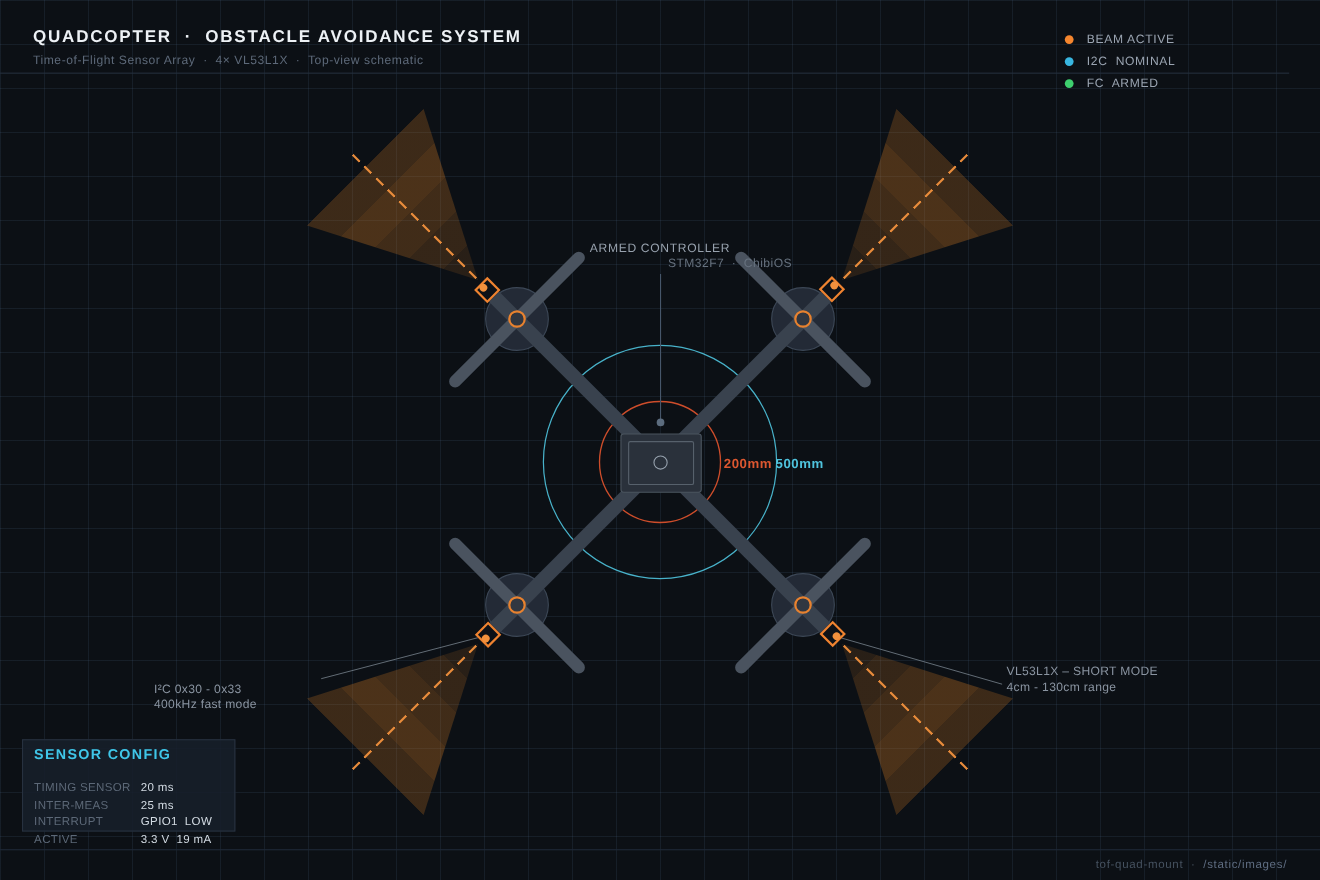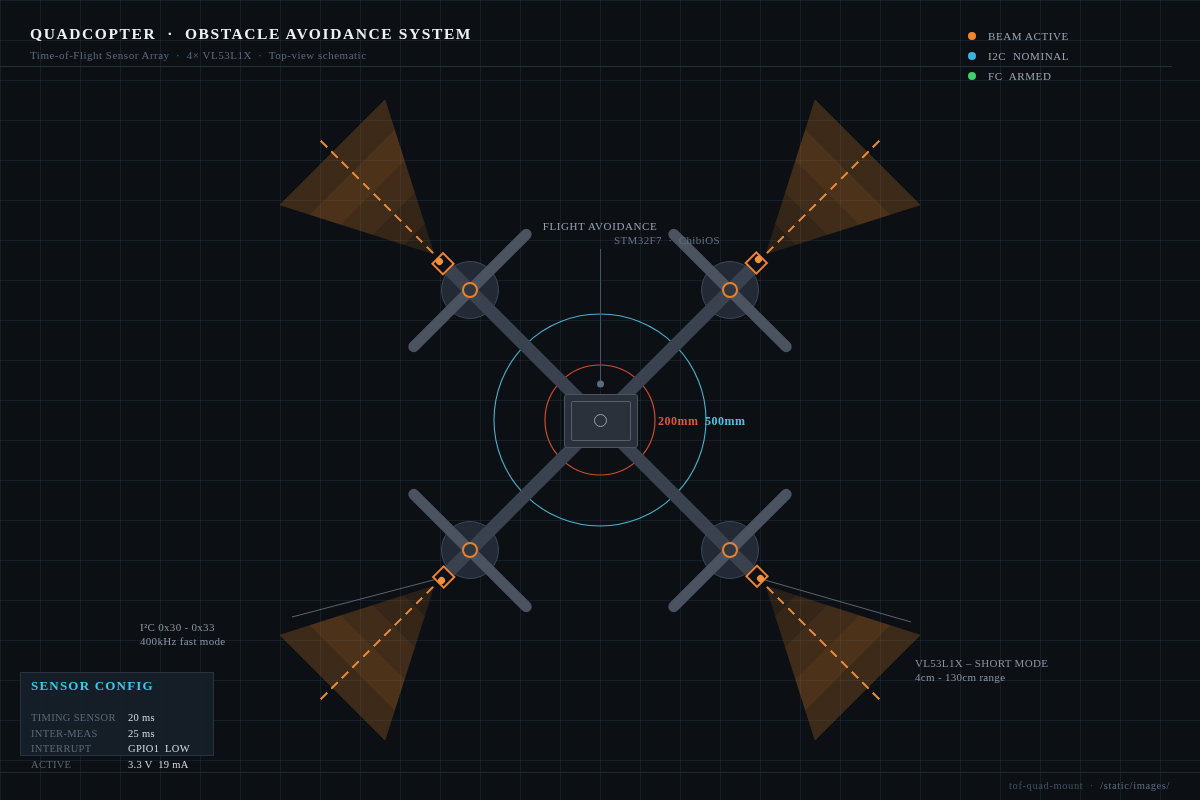--- a/index.html
+++ b/index.html
@@ -3,21 +3,21 @@
 <meta charset="utf-8">
 <style>
   html,body{margin:0;padding:0;background:#0c1015;}
   #stage{
     position:relative;width:1200px;height:800px;overflow:hidden;
     background-color:#0c1015;
     background-image:
       linear-gradient(to right, rgba(96,130,170,0.13) 1px, transparent 1px),
       linear-gradient(to bottom, rgba(96,130,170,0.13) 1px, transparent 1px);
     background-size:40px 40px;
-    font-family:Liberation Serif, serif;
+    font-family:Liberation Sans, sans-serif;
     color:#c6cfd8;
   }
   .abs{position:absolute;}
   .pre{white-space:pre;}
 
   
   .title{left:30px;top:25px;font-size:15.5px;font-weight:bold;letter-spacing:1.6px;color:#edf1f5;}
   .subtitle{left:30px;top:49px;font-size:11px;letter-spacing:0.5px;color:#5d6979;}
   .hdr-divider{left:0;top:66px;width:1172px;height:1px;background:#242f3d;}
 
@@ -60,21 +60,21 @@
   .body-circle{left:594px;top:414px;width:11px;height:11px;border:1.5px solid #96a1ad;border-radius:50%;}
 
   .fc-line1{left:480px;top:220px;width:240px;text-align:center;font-size:11px;letter-spacing:0.6px;color:#97a1ad;}
   .fc-line2{left:480px;top:234px;width:240px;text-align:right;font-size:11px;letter-spacing:0.4px;color:#67727f;}
   .mm-inner{left:658px;top:414px;font-size:12px;font-weight:600;letter-spacing:0.5px;color:#dd5730;}
   .mm-outer{left:705px;top:414px;font-size:12px;font-weight:600;letter-spacing:0.5px;color:#4fc3dd;}
 
   
   .callout{font-size:11px;letter-spacing:0.3px;color:#8a94a1;line-height:14px;}
   .callout-left{left:140px;top:620px;width:200px;text-align:left;}
-  .callout-right{left:915px;top:656px;text-align:left;}
+  .callout-right{left:915px;top:604px;text-align:left;}
 
   
   .panel{left:20px;top:672px;width:194px;height:84px;background:rgba(23,31,42,0.88);
     border:1px solid #27313f;box-sizing:border-box;padding:5px 10px 0 10px;}
   .panel-title{font-size:13px;font-weight:bold;letter-spacing:1.2px;color:#3fc6e8;margin-bottom:16px;}
   .panel-row{display:flex;font-size:10.5px;letter-spacing:0.3px;line-height:15.5px;}
   .panel-label{width:97px;color:#5c6877;}
   .panel-value{color:#d2dae2;}
 
   
@@ -168,21 +168,21 @@
   </div>
   <div class="sensor" style="left:757px;top:577px;transform:rotate(45deg);">
     <div class="sensor-sq"></div>
     <div class="sensor-dot"></div>
   </div>
 
   <div class="abs body-rect"></div>
   <div class="abs body-inner"></div>
   <div class="abs body-circle"></div>
 
-  <div class="abs fc-line1">FLIGHT AVOIDANCE</div>
+  <div class="abs fc-line1">ARMED CONTROLLER</div>
   <div class="abs fc-line2 pre">STM32F7  ·  ChibiOS</div>
   <div class="abs mm-inner">200mm</div>
   <div class="abs mm-outer">500mm</div>
 
   <div class="abs callout callout-left">
     <div>I²C 0x30 - 0x33</div>
     <div>400kHz fast mode</div>
   </div>
   <div class="abs callout callout-right">
     <div>VL53L1X – SHORT MODE</div>

